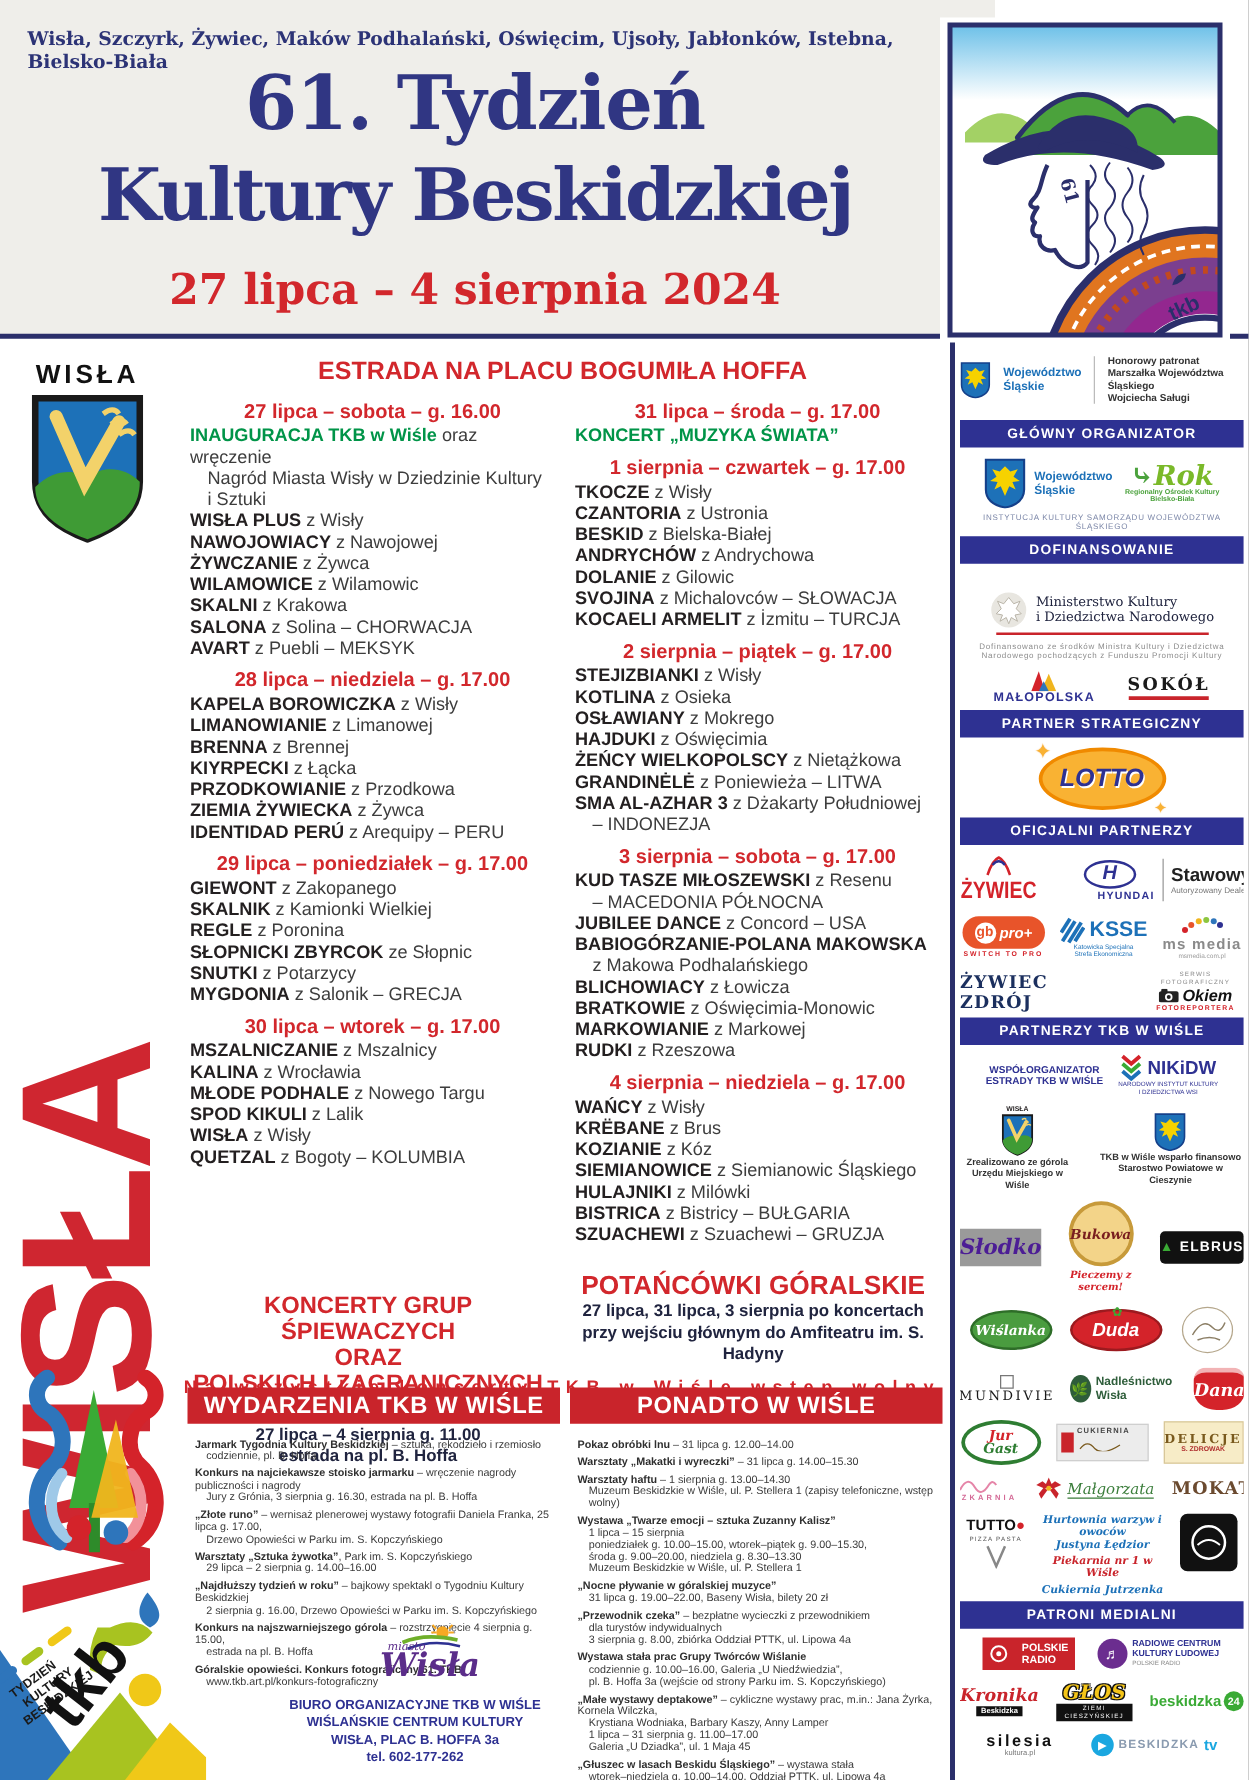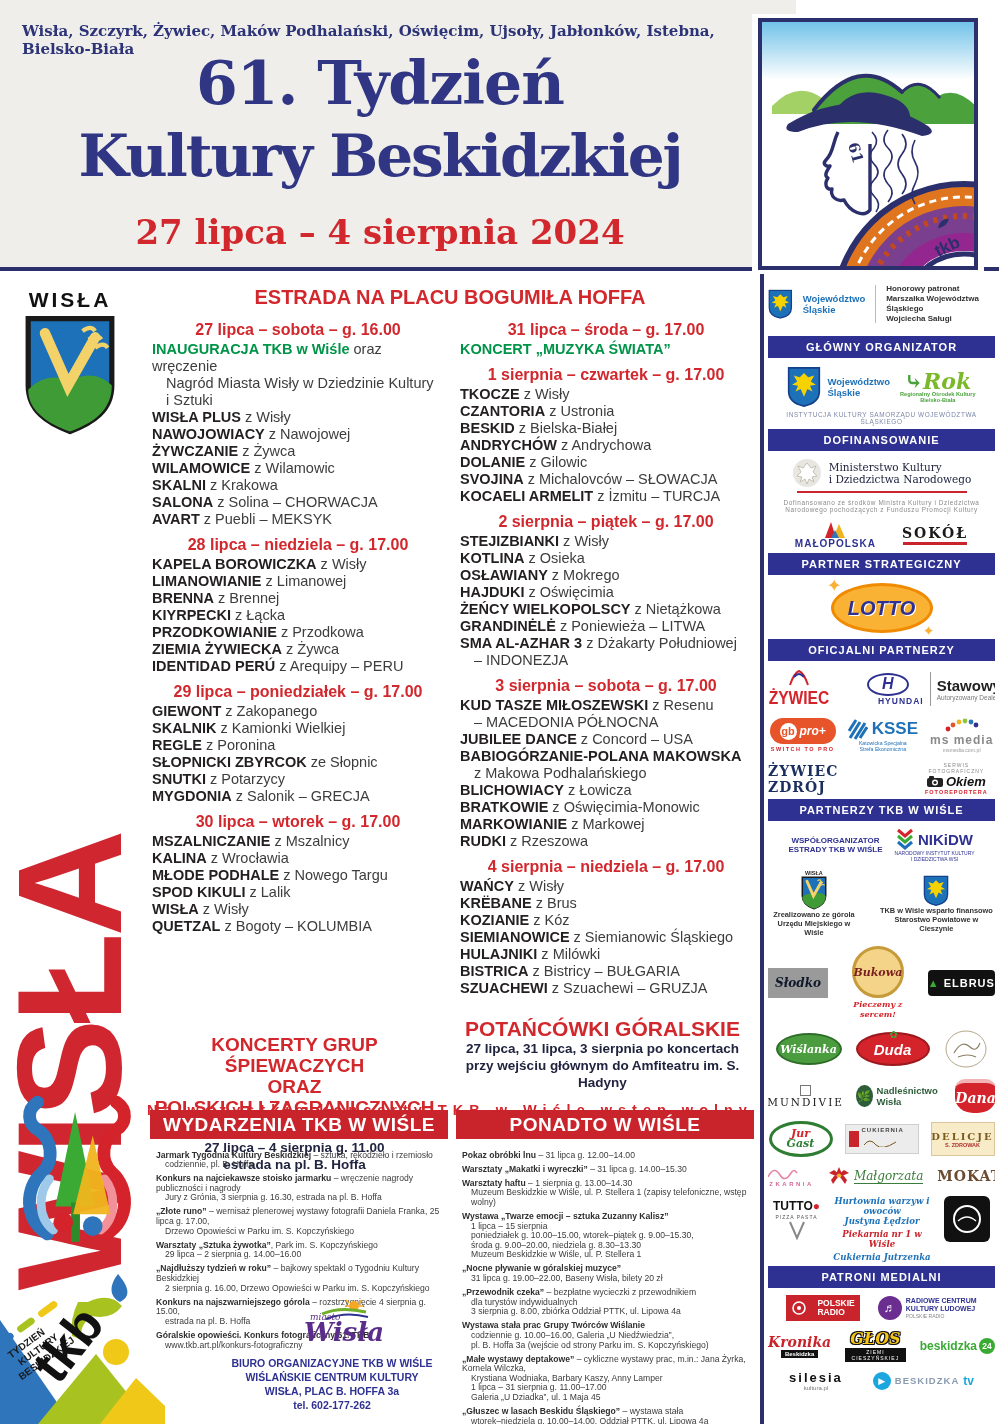--- a/index.html
+++ b/index.html
@@ -412,21 +412,21 @@
       <div class="sb-col">
         <div style="font-family:'DejaVu Serif',serif;font-style:italic;font-weight:bold;font-size:22px;color:#7ab929;line-height:20px;">
           <span style="color:#4ba23c;">⤷</span><span>Rok</span></div>
         <div style="font-size:5.6px;color:#4ba23c;font-weight:bold;"><span>Regionalny Ośrodek Kultury</span><br><span>Bielsko-Biała</span></div>
       </div>
     </div>
     <div class="tinycap">INSTYTUCJA KULTURY SAMORZĄDU WOJEWÓDZTWA ŚLĄSKIEGO</div>
 
     <div class="navy-bar">DOFINANSOWANIE</div>
 
-    <div class="sb-col" style="margin-top:3px;">
+    <div class="sb-col" style="margin-top:18px;">
       <div class="sb-row" style="gap:7px;">
         <svg width="30" height="30" viewBox="0 0 30 30">
           <circle cx="15" cy="15" r="14" fill="#e8e6e0"></circle>
           <path d="M15 5 l-4 5 l-5 -2 l3 6 l-4 4 l5 1 l-2 5 l5 -3 l2 5 l2 -5 l5 3 l-2 -5 l5 -1 l-4 -4 l3 -6 l-5 2 Z" fill="#fff" stroke="#b9b4a8" stroke-width=".8"></path>
         </svg>
         <div class="min-text"><span>Ministerstwo Kultury</span><br><span>i Dziedzictwa Narodowego</span></div>
       </div>
       <div class="min-underline"></div>
     </div>
     <div class="tinycap" style="width:200px;margin:2px auto 0;color:#8b8b8b;">Dofinansowano ze środków Ministra Kultury i Dziedzictwa Narodowego pochodzących z Funduszu Promocji Kultury</div>
@@ -565,21 +565,21 @@
       <div class="sb-col">
         <svg width="26" height="31" viewBox="0 0 40 48">
             <use href="#herb-slask"></use>
           </svg>
         <div style="font-size:7.4px;color:#333;font-weight:bold;"><span>TKB w Wiśle wsparło finansowo</span><br><span>Starostwo Powiatowe w Cieszynie</span></div>
       </div>
     </div>
 
     <div class="sb-row" style="gap:10px;margin-top:5px;">
       <div style="width:66px;height:30px;background:#9a9a9a;display:flex;align-items:center;justify-content:center;">
-        <span class="fraktur" style="color:#0f172a;font-size:12px;">Słodko</span>
+        <span class="fraktur" style="color:#4c1d95;font-size:17px;">Słodko</span>
       </div>
       <div class="sb-col">
         <div style="width:46px;height:46px;border-radius:50%;background:#f3d489;border:3px solid #c79a3a;display:flex;align-items:center;justify-content:center;">
           <span class="fraktur" style="color:#7a1f1f;font-size:11px;">Bukowa</span>
         </div>
         <div class="fraktur" style="font-size:8px;color:#d4232a;margin-top:1px;">Pieczemy z sercem!</div>
       </div>
       <div class="blackbox" style="width:74px;height:26px;">
         <span style="color:#3aaa35;font-size:11px;">▲</span>
         <span class="chiptxt" style="font-size:11px;letter-spacing:1px;">ELBRUS</span>

